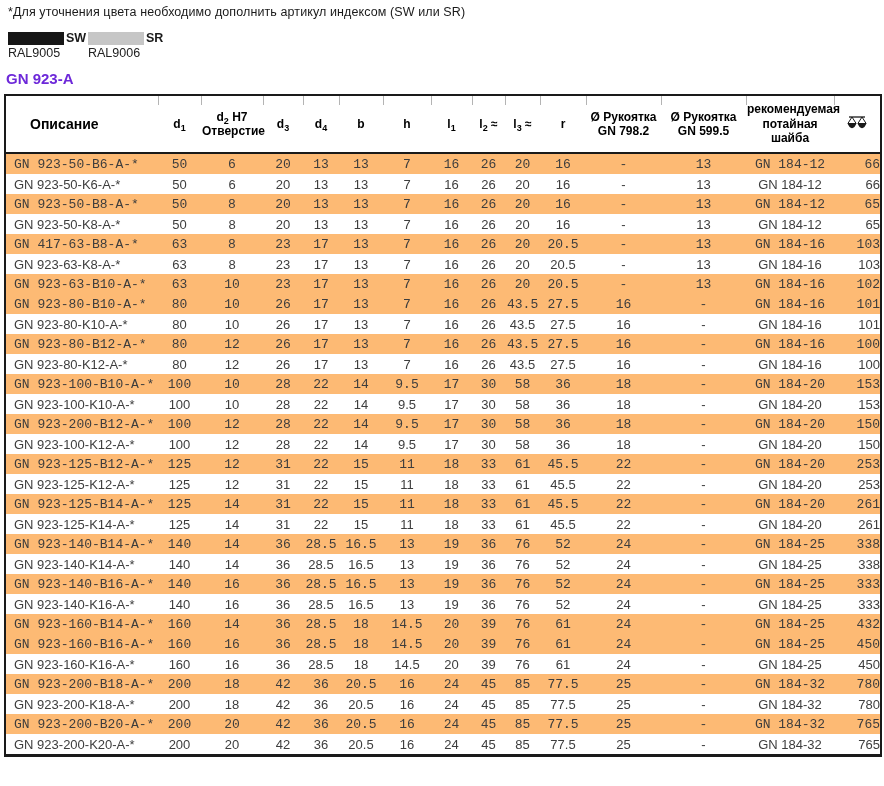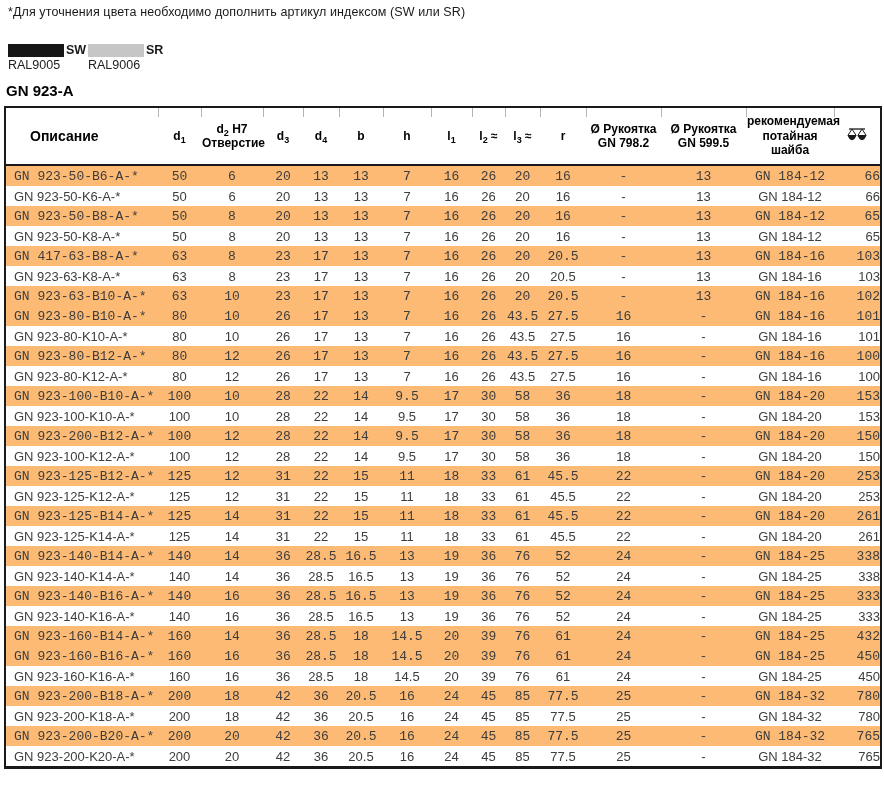--- a/index.html
+++ b/index.html
@@ -6,29 +6,29 @@
   body{
     width:884px;height:786px;overflow:hidden;
     font-family:"Liberation Sans",sans-serif;
     -webkit-font-smoothing:antialiased;
     color:#1a1a1a;
   }
   .page{position:relative;width:884px;height:786px;}
 
   
   .note{margin:5px 0 0 8px;font-size:12.5px;font-weight:400;color:#1a1a1a;letter-spacing:0.1px;}
-  .swatch-row{margin:24px 0 0 8px;display:flex;align-items:flex-start;}
+  .swatch-row{margin:12px 0 0 8px;display:flex;align-items:flex-start;}
   .swatch-col{width:80px;display:flex;align-items:center;}
   .swatch{width:56px;height:13px;display:inline-block;}
   .swatch-label{font-size:12.5px;font-weight:bold;margin-left:2px;}
   .ral-row{margin:1px 0 0 8px;display:flex;}
   .ral-col{width:80px;font-size:12.5px;color:#222;}
 
   
-  .title{margin:10px 0 0 6px;font-size:15px;font-weight:bold;color:#000000;}
+  .title{margin:10px 0 0 6px;font-size:15px;font-weight:bold;color:#6d28d9;}
 
   
   table.spec{
     margin:7px 0 0 4px;
     width:876px;
     table-layout:fixed;
     border-collapse:collapse;
     border:2px solid #1a1a1a;
     border-bottom-width:3px;
   }

